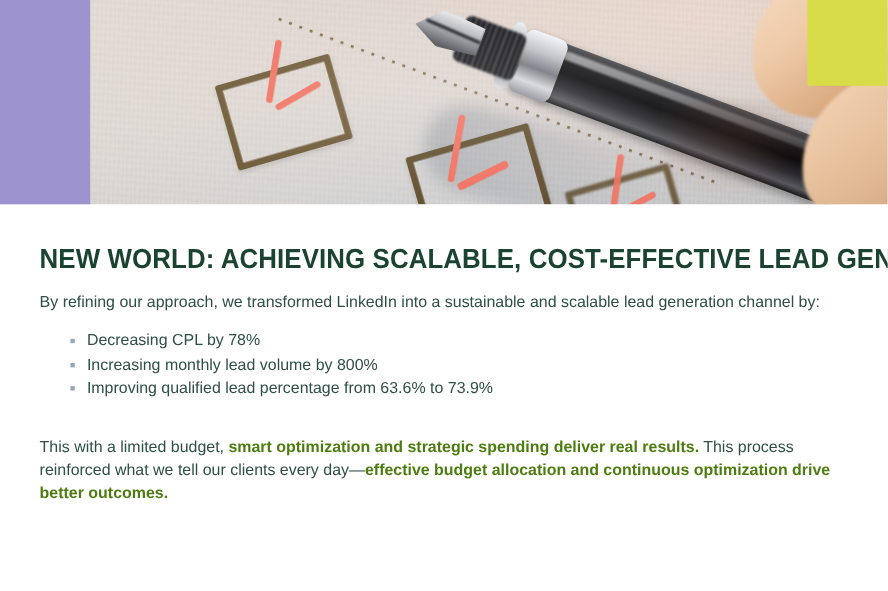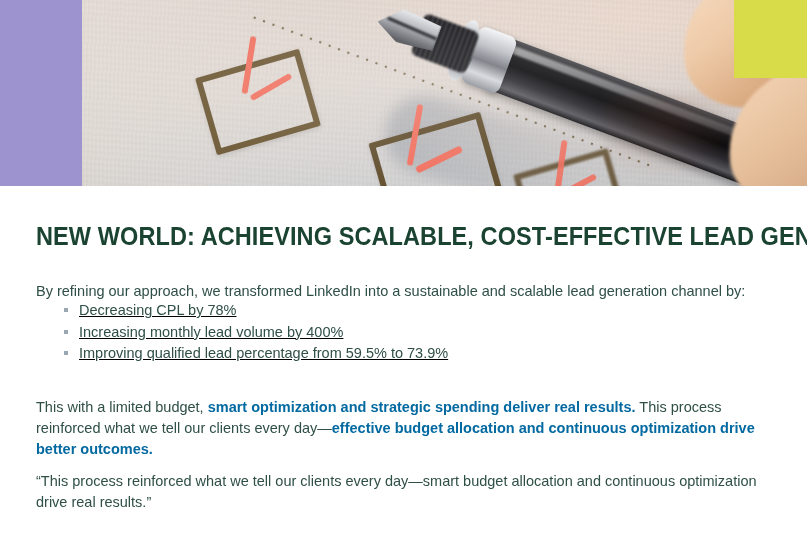--- a/index.html
+++ b/index.html
@@ -314,37 +314,36 @@
     letter-spacing: 0.1px;
     color: #1b4332;
     transform: scaleX(0.94);
     transform-origin: left center;
     white-space: nowrap;
   }
 
   .intro {
     position: absolute;
     left: 36px;
-    top: 96px;
+    top: 80px;
     width: 730px;
     margin: 0;
     font-size: 14.5px;
     line-height: 19px;
     color: #2f4f47;
   }
 
   .bullets {
     position: absolute;
     left: 62px;
     top: 115px;
     width: 700px;
     margin: 0;
     padding: 0;
     list-style: none;
-    text-decoration: underline;
   }
   .bullets li {
     position: relative;
     padding-left: 17px;
     margin: 0 0 3.5px 0;
     font-size: 14.5px;
     line-height: 18px;
     color: #2f4f47;
   }
   .bullets li::before {
@@ -362,21 +361,21 @@
     left: 36px;
     top: 211px;
     width: 734px;
     margin: 0;
     font-size: 14.5px;
     line-height: 21px;
     color: #2f4f47;
   }
   .emphasis-para b {
     font-weight: 700;
-    color: #0369a1;
+    color: #4d7c0f;
   }
 
   .quote-para {
     position: absolute;
     left: 36px;
     top: 285px;
     width: 734px;
     margin: 0;
     font-size: 14.5px;
     line-height: 21px;
@@ -443,22 +442,21 @@
   </div>
 
   <div class="content">
 
     <h1 class="heading">NEW WORLD: ACHIEVING SCALABLE, COST-EFFECTIVE LEAD GENERATION</h1>
 
     <p class="intro">By refining our approach, we transformed LinkedIn into a sustainable and scalable lead generation channel by:</p>
 
     <ul class="bullets">
       <li>Decreasing CPL by 78%</li>
-      <li>Increasing monthly lead volume by 400%</li>
-      <li>Improving qualified lead percentage from 59.5% to 73.9%</li>
+      <li>Increasing monthly lead volume by 800%</li>
+      <li>Improving qualified lead percentage from 63.6% to 73.9%</li>
     </ul>
 
     <p class="emphasis-para"><span>This with a limited budget, </span><b>smart optimization and strategic spending deliver real results.</b><span> This process reinforced what we tell our clients every day—</span><b>effective budget allocation and continuous optimization drive better outcomes.</b></p>
 
-    <p class="quote-para">“This process reinforced what we tell our clients every day—smart budget allocation and continuous optimization drive real results.”</p>
 
   </div>
 </div>
 
 </body></html>

